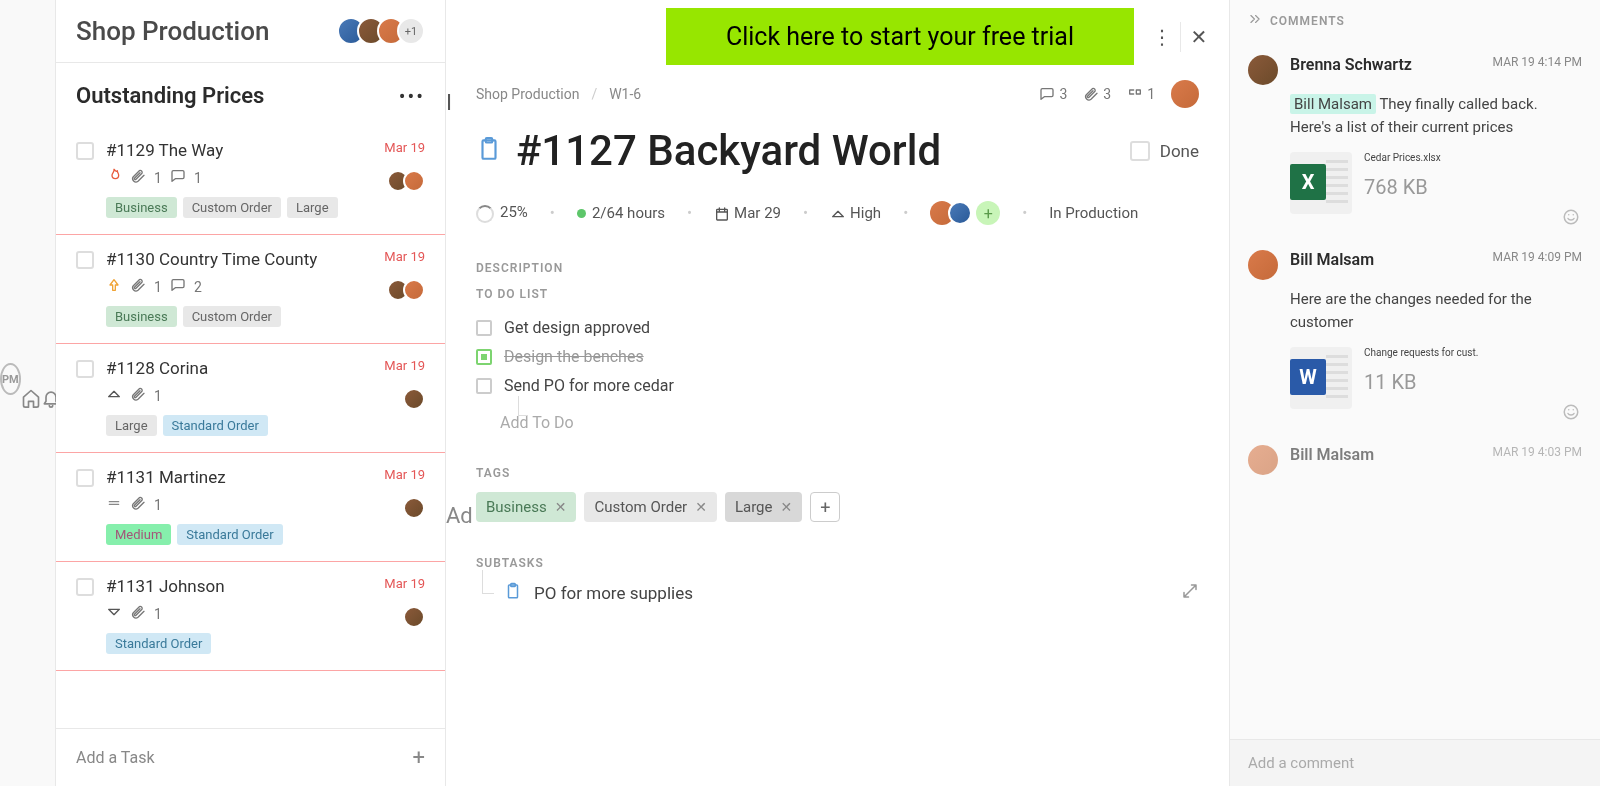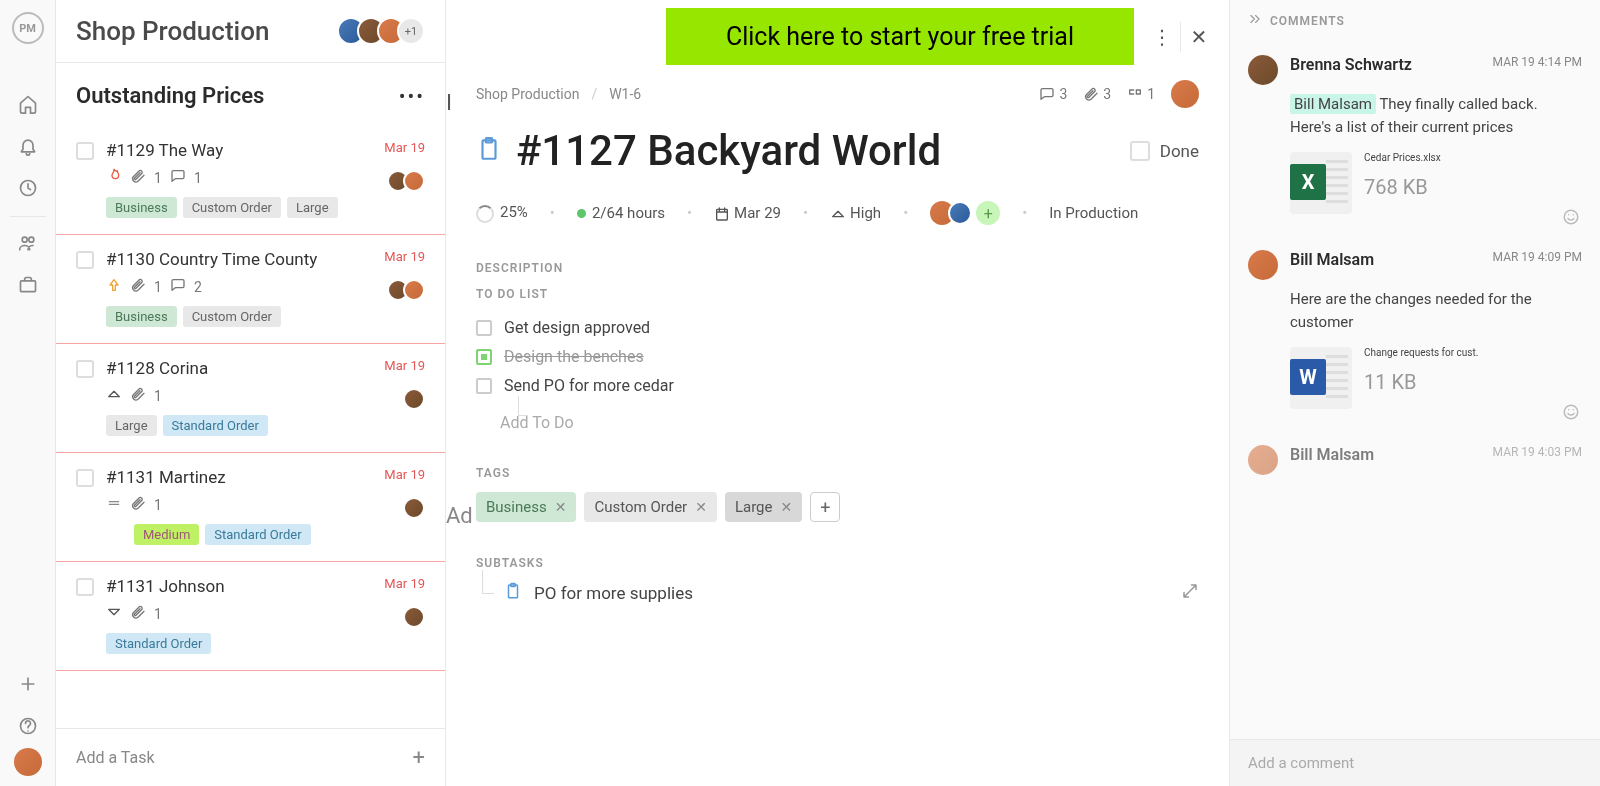--- a/index.html
+++ b/index.html
@@ -1,20 +1,20 @@
 <!DOCTYPE html>
 <html><head>
 <meta charset="utf-8">
 <style>
 * { margin:0; padding:0; box-sizing:border-box; font-family:-apple-system,BlinkMacSystemFont,"Segoe UI",Roboto,sans-serif; }
 body { width:1600px; height:786px; background:#fff; overflow:hidden; color:#2b2b2b; }
 .app { display:flex; height:100%; }
 
 
-.rail { width:56px; background:#f9f9f9; border-right:1px solid #e8e8e8; display:flex; flex-direction:column; align-items:center; padding-top:12px; }
+.rail { width:56px; background:#f9f9f9; border-right:1px solid #e8e8e8; display:flex; flex-direction:row; align-items:center; padding-top:12px; }
 .rail .logo { width:32px; height:32px; border:2px solid #bbb; border-radius:50%; display:flex; align-items:center; justify-content:center; font-size:11px; font-weight:700; color:#999; margin-bottom:40px; }
 .rail .r-icon { width:40px; height:40px; display:flex; align-items:center; justify-content:center; color:#888; margin-bottom:2px; cursor:pointer; border-radius:6px; }
 .rail .r-icon svg { width:20px; height:20px; }
 .rail .spacer { flex:1; }
 .rail .avatar-sm { width:28px; height:28px; border-radius:50%; background:linear-gradient(135deg,#d97a4a,#c56a3a); margin-bottom:10px; }
 
 
 .list-col { width:390px; border-right:1px solid #e8e8e8; display:flex; flex-direction:column; background:#fff; }
 .project-header { padding:16px 20px; display:flex; align-items:center; }
 .project-header h1 { font-size:26px; font-weight:500; color:#4a4a4a; flex:1; }
@@ -35,21 +35,21 @@
 .task-meta svg { width:16px; height:16px; }
 .priority-fire { color:#e85c3e; }
 .priority-up { color:#f0a335; }
 .priority-eq { color:#888; }
 .task-tags { display:flex; gap:6px; flex-wrap:wrap; }
 .tag { padding:3px 9px; border-radius:3px; font-size:13px; }
 .tag-business { background:#cfe8d5; color:#4a7a57; }
 .tag-custom { background:#e8e8e8; color:#666; }
 .tag-large { background:#e8e8e8; color:#666; }
 .tag-standard { background:#d0e8f5; color:#3a7a9a; }
-.tag-medium { background:#bef264; color:#a3567a;margin-left:28px; }
+.tag-medium { background:#86efac; color:#a3567a; }
 .task-avatars { position:absolute; right:20px; top:44px; display:flex; }
 .task-avatars .av { width:22px; height:22px; border-radius:50%; border:2px solid #fff; margin-left:-6px; }
 .add-task-row { border-top:1px solid #e8e8e8; padding:16px 20px; display:flex; align-items:center; color:#888; font-size:16px; }
 .add-task-row .plus { margin-left:auto; font-size:22px; color:#888; }
 
 
 .detail-col { flex:1; background:#fff; border-right:1px solid #e8e8e8; display:flex; flex-direction:column; overflow:hidden; position:relative; }
 .trial-banner { position:absolute; top:8px; right:95px; background:#97e600; padding:14px 60px; font-size:25px; z-index:5; color:#000;}
 .top-actions { position:absolute; top:8px; right:0; display:flex; gap:2px; padding:8px 14px; z-index:6; }
 .top-actions .act { width:32px; height:42px; display:flex; align-items:center; justify-content:center; cursor:pointer; font-size:20px; color:#555; }

